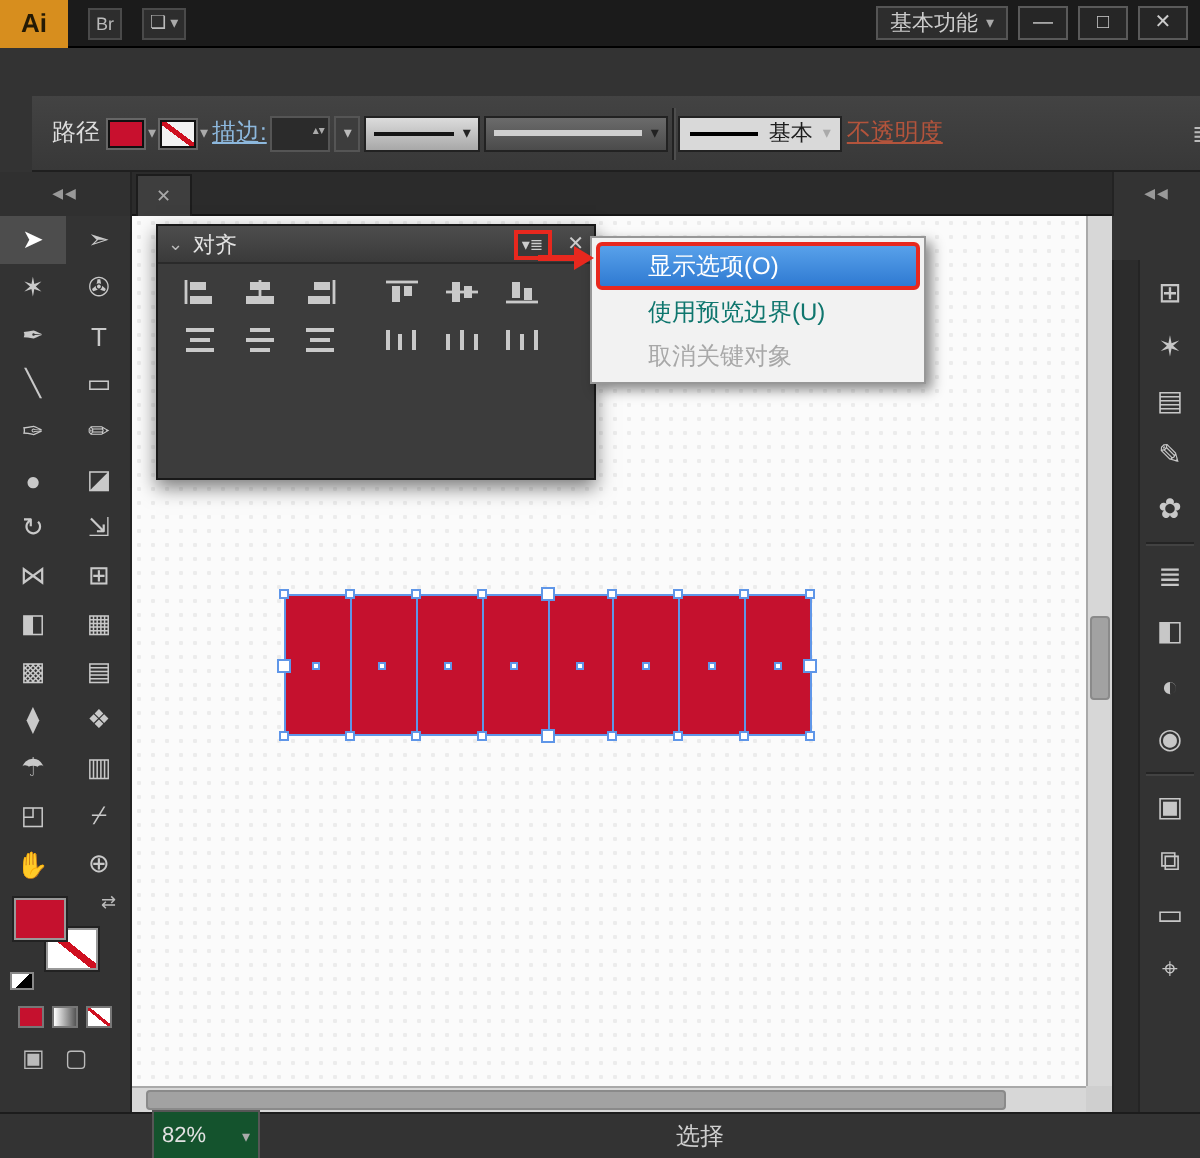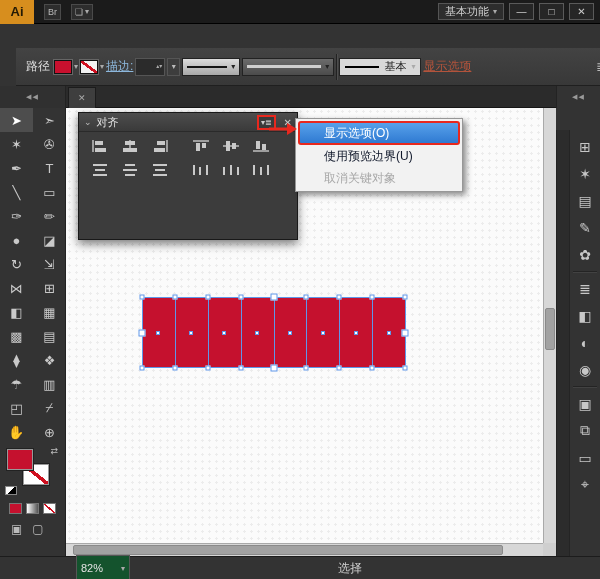--- a/index.html
+++ b/index.html
@@ -83,21 +83,21 @@
 .ap-label{font-size:11px;color:#c9c9c9;margin:2px 0 3px}
 .ap-row{display:flex;gap:4px;margin-bottom:5px}
 .ap-btn{width:26px;height:19px;display:flex;align-items:center;justify-content:center}
 .ap-btn.gap{margin-left:11px}
 
 
 .annot-arrow{position:absolute;left:202px;top:13px;z-index:40}
 .annot-arrow line{stroke:var(--accent-red)}
 .annot-arrow polygon{fill:var(--accent-red)}
 .ctx-menu{position:absolute;left:229px;top:10px;width:168px;background:#f2f2f2;border:1px solid #979797;box-shadow:3px 3px 6px rgba(0,0,0,.45);padding:2px;z-index:30}
-.ctx-item{height:22px;display:flex;align-items:center;padding:0 10px 0 26px;color:#0f172a;font-size:12px}
+.ctx-item{height:22px;display:flex;align-items:center;padding:0 10px 0 26px;color:#0f766e;font-size:12px}
 .ctx-item.highlighted{background:linear-gradient(#58a1ea,var(--highlight-blue));color:#fff;border:2px solid var(--accent-red);border-radius:3px;height:24px;padding-left:24px}
 .ctx-item.disabled{color:#a8a8a8}
 
 
 .dock{position:absolute;right:0;top:130px;width:44px;height:426px;background:#333;border-left:1px solid #232323;display:flex}
 .dock-gutter{width:13px;background:#2c2c2c;border-right:1px solid #242424}
 .dock-icons{flex:1;display:flex;flex-direction:column;align-items:center;padding-top:3px}
 .dock-icon{width:28px;height:27px;display:flex;align-items:center;justify-content:center;color:#c7c7c7;font-size:14px}
 .dock-div{width:24px;height:1px;background:#242424;box-shadow:0 1px 0 #424242;margin:3px 0}
 
@@ -155,21 +155,21 @@
     <span class="br-dd">
       <i class="br-line"></i>
       <span class="caret">▾</span>
     </span>
     <span class="cb-sep"></span>
     <span class="style-dd">
       <i class="style-line"></i>
       <span>基本</span>
       <span class="caret">▾</span>
     </span>
-    <span class="cb-link2">显示选项</span>
+    <span class="cb-link2">不透明度</span>
     <span class="cb-menu">≣</span>
   </div>
 
   <div class="tabbar">
     <div class="toolbar-header">◀◀</div>
     <div class="doc-tab">
       <span class="tab-close">✕</span>
     </div>
     <div class="dock-top">◀◀</div>
   </div>

